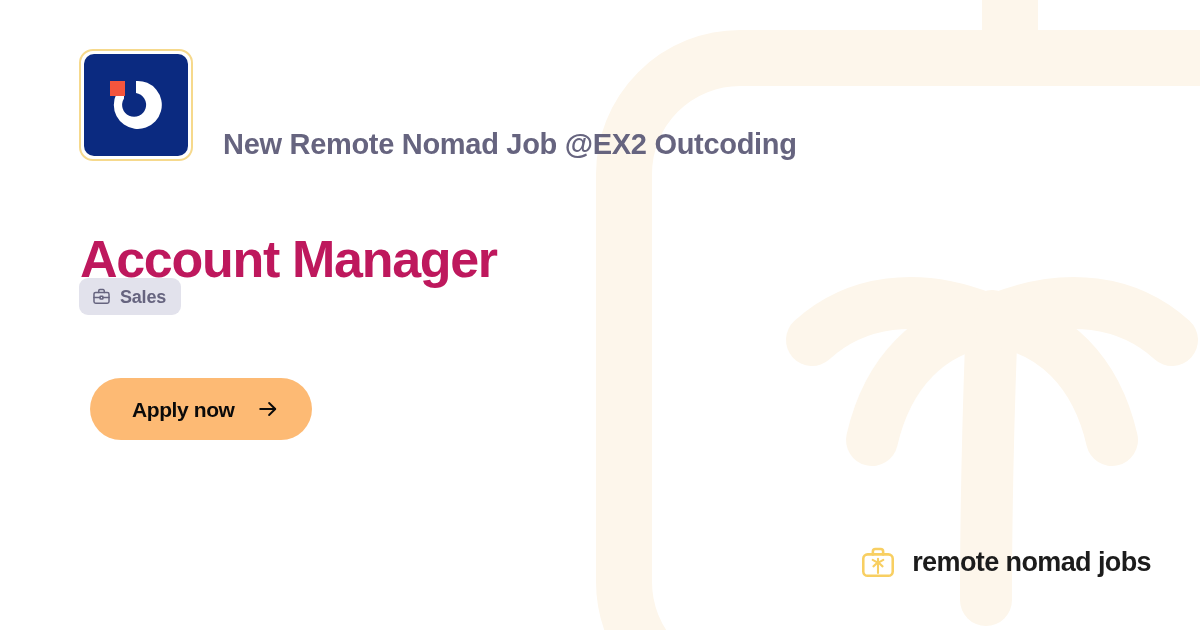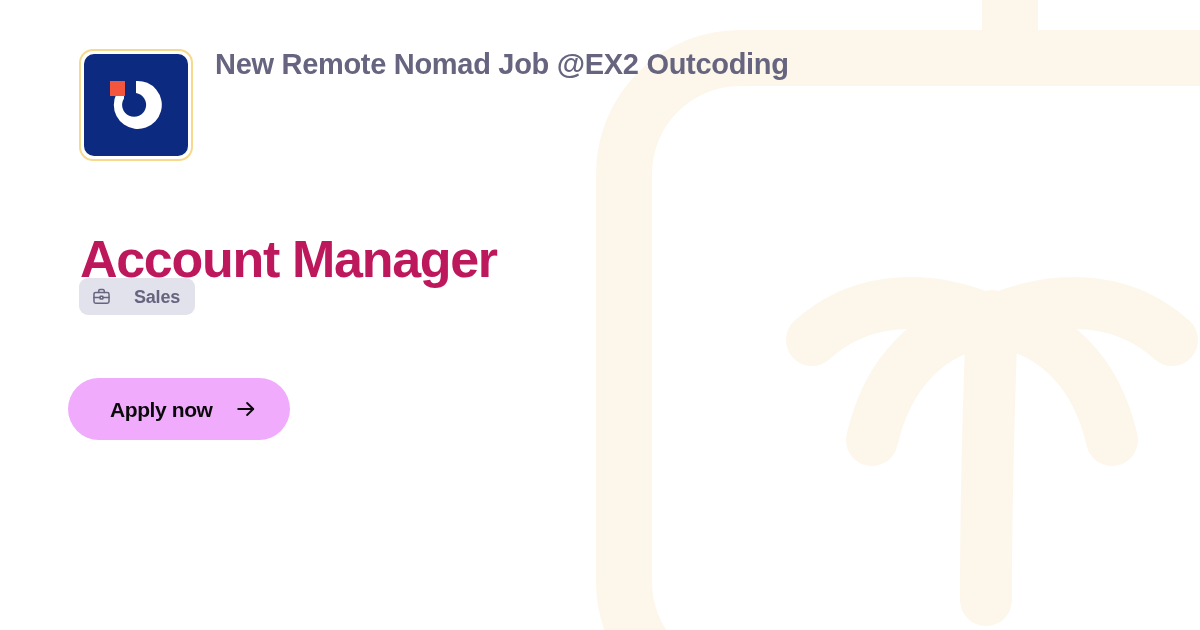--- a/index.html
+++ b/index.html
@@ -45,22 +45,22 @@
     width: 1200px;
     height: 630px;
   }
 
   
   .header-row {
     position: absolute;
     left: 79px;
     top: 49px;
     display: flex;
-    align-items: flex-start;
-    gap: 22px;
+    align-items: flex-end;
+    gap: 30px;
   }
 
   .company-logo {
     width: 114px;
     height: 112px;
     border: 2px solid #F6D98C;
     border-radius: 14px;
     background: #ffffff;
     box-sizing: border-box;
     padding: 3px;
@@ -108,21 +108,21 @@
   .badge-row {
     position: absolute;
     left: 79px;
     top: 278px;
     display: flex;
     gap: 10px;
   }
   .badge {
     display: inline-flex;
     align-items: center;
-    gap: 23px;
+    gap: 9px;
     background: #E2E2EC;
     border-radius: 9px;
     padding: 9px 15px 9px 13px;
     box-sizing: border-box;
   }
   .badge-icon {
     display: flex;
     align-items: center;
     justify-content: center;
     width: 19px;
@@ -134,26 +134,26 @@
     font-weight: bold;
     color: #66647F;
     letter-spacing: -0.2px;
     line-height: 1;
     white-space: nowrap;
   }
 
   
   .apply-button {
     position: absolute;
-    left: 68px;
+    left: 90px;
     top: 378px;
     display: inline-flex;
     align-items: center;
     gap: 22px;
-    background: #f0abfc;
+    background: #fdba74;
     border: none;
     border-radius: 34px;
     padding: 20px 33px 20px 42px;
     box-sizing: border-box;
     cursor: pointer;
     font-family: "Liberation Sans", sans-serif;
   }
   .apply-label {
     font-size: 21px;
     font-weight: bold;
@@ -263,15 +263,32 @@
     <button class="apply-button">
       <span class="apply-label">Apply now</span>
       <span class="apply-arrow">
         <svg width="22" height="22" viewBox="0 0 24 24" fill="none" stroke="#0A0A0A" stroke-width="2.1" stroke-linecap="round" stroke-linejoin="round" aria-hidden="true">
           <path d="M3.5 12h16"></path>
           <path d="M13.2 5.4 19.9 12l-6.7 6.6"></path>
         </svg>
       </span>
     </button>
 
+    <div class="brand">
+      <span class="brand-icon">
+        <svg width="38" height="38" viewBox="0 0 40 40" fill="none" stroke="#F8CF62" stroke-width="2.7" stroke-linecap="round" stroke-linejoin="round" aria-hidden="true">
+          <rect x="4.5" y="12" width="31" height="22.5" rx="4.6"></rect>
+          <path d="M14.6 12V8.9a2.6 2.6 0 0 1 2.6-2.6h5.6a2.6 2.6 0 0 1 2.6 2.6V12"></path>
+          <g stroke-width="2.2">
+            <path d="M20 31.5V20.3"></path>
+            <path d="M19.6 20.6 14.4 17.8"></path>
+            <path d="M19.6 20.6 15.2 24.6"></path>
+            <path d="M20.4 20.6 25.6 17.8"></path>
+            <path d="M20.4 20.6 24.8 24.6"></path>
+            <path d="M20 20.2V16.6"></path>
+          </g>
+        </svg>
+      </span>
+      <span class="brand-name">remote nomad jobs</span>
+    </div>
 
   </div>
 </div>
 
 </body></html>

